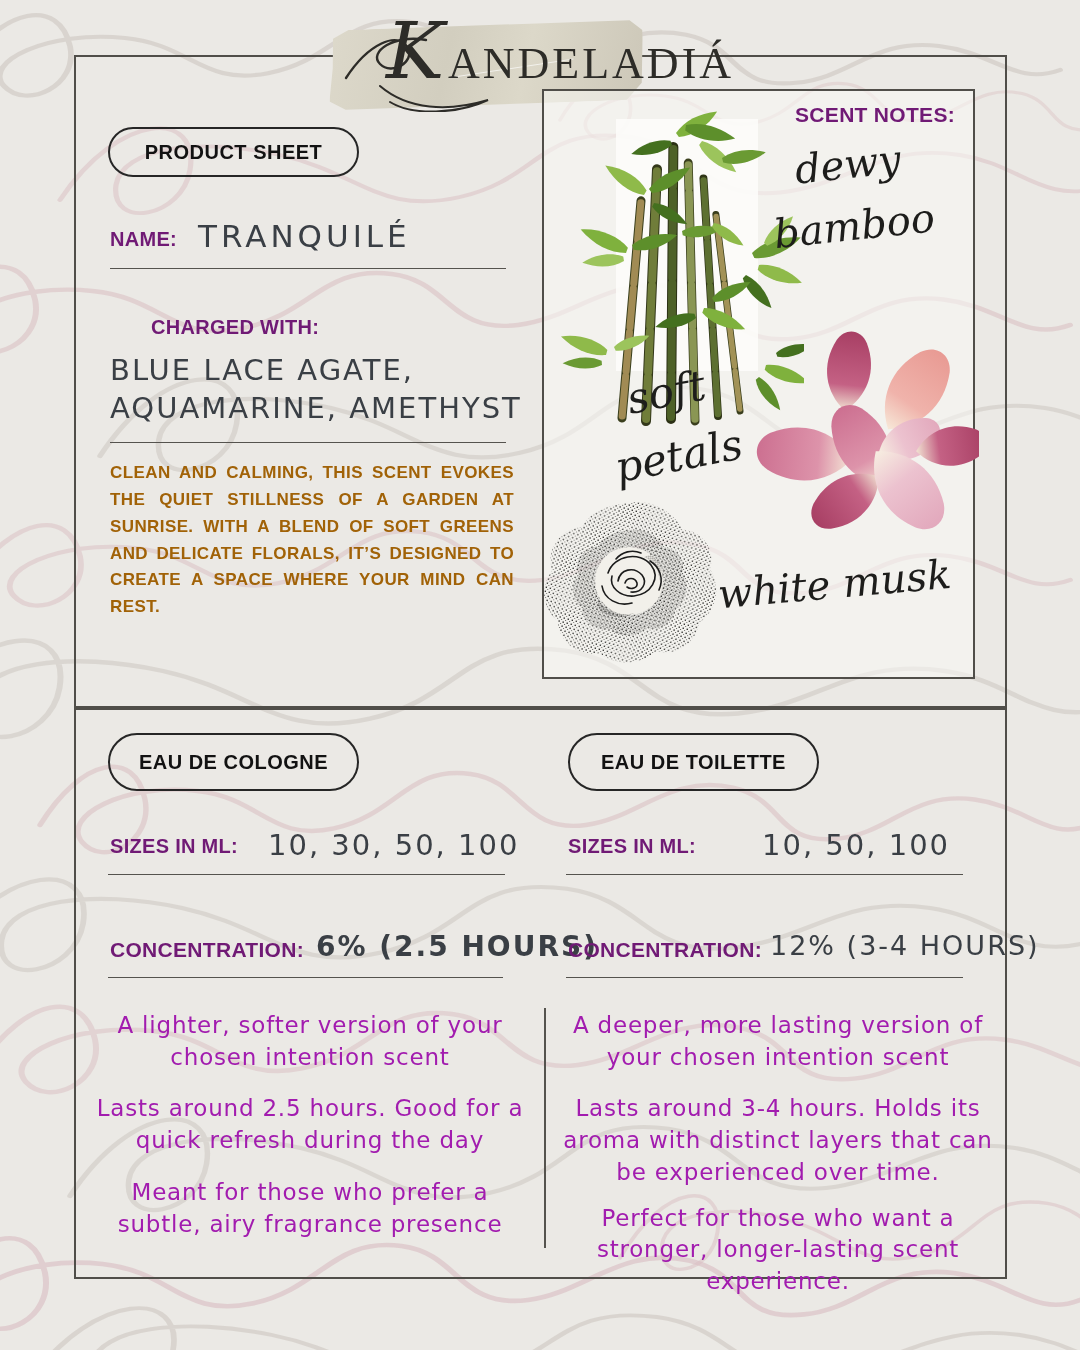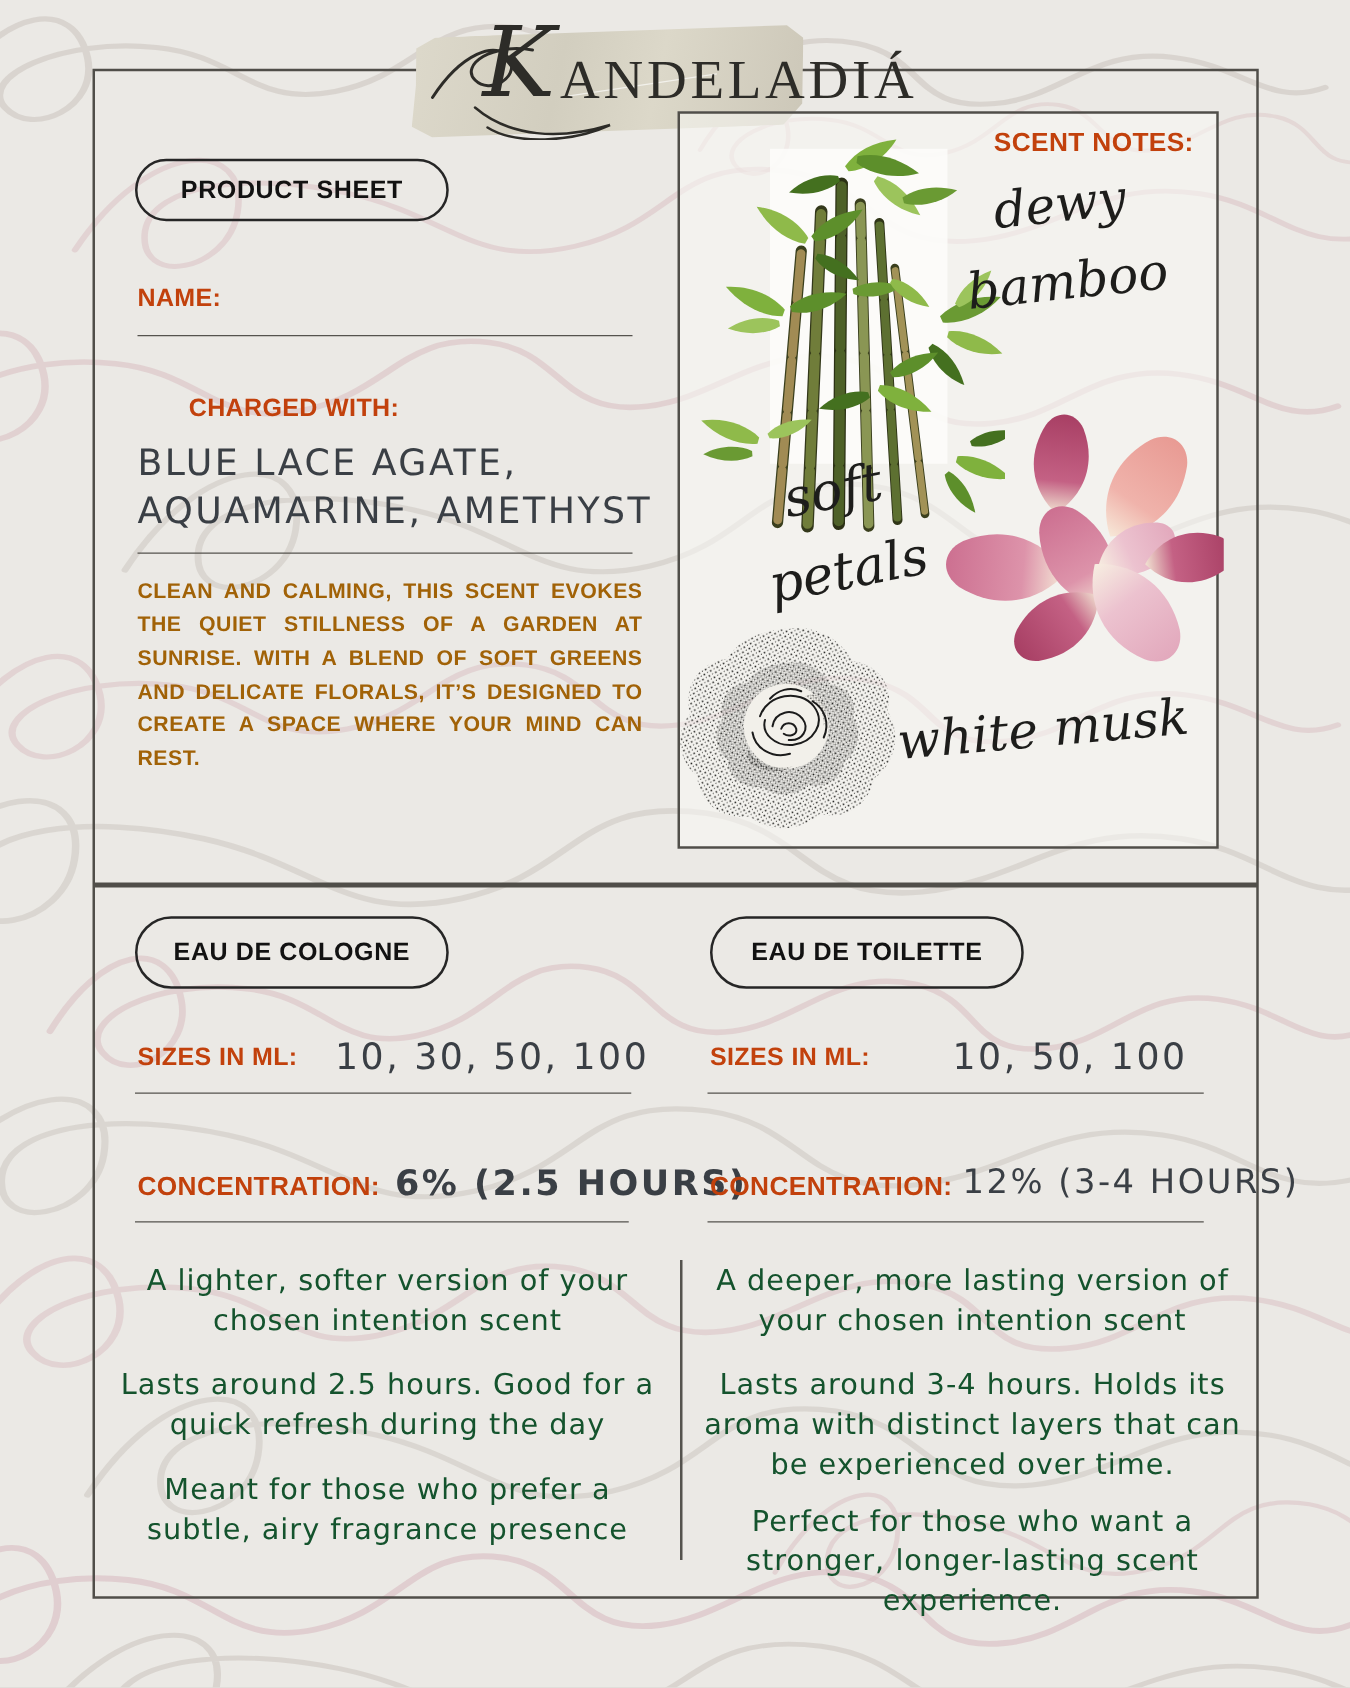--- a/index.html
+++ b/index.html
@@ -32,35 +32,35 @@
   .logo .rest{
     position:absolute;left:96px;top:26px;font-family:"Liberation Serif",serif;
     font-size:44px;letter-spacing:3px;line-height:1;
   }
   
   .pill{
     position:absolute;border:2px solid #262626;border-radius:999px;
     display:flex;align-items:center;justify-content:center;
     font-weight:700;font-size:20px;letter-spacing:.5px;color:#121212;background:transparent;
   }
-  .lbl{position:absolute;font-weight:700;font-size:20px;letter-spacing:.3px;color:#c2410c;white-space:nowrap;}
+  .lbl{position:absolute;font-weight:700;font-size:20px;letter-spacing:.3px;color:#701a75;white-space:nowrap;}
   .hand{font-family:"DejaVu Sans",sans-serif;color:#3a3f45;}
   .hand-big{font-size:31px;letter-spacing:4px;white-space:nowrap;}
   .hand-med{font-size:29px;letter-spacing:2px;line-height:1.3;}
   .hand-val{font-size:28px;letter-spacing:2px;white-space:nowrap;}
   .desc{
     position:absolute;font-weight:700;font-size:17px;line-height:1.58;
     letter-spacing:.4px;word-spacing:3px;text-align:justify;color:#a16207;
   }
   .script{
     font-family:"DejaVu Serif",serif;font-style:italic;color:#1d1d1b;
     text-align:center;line-height:1.55;
   }
   .body-hand{
-    position:absolute;font-family:"DejaVu Sans",sans-serif;color:#14532d;
+    position:absolute;font-family:"DejaVu Sans",sans-serif;color:#a21caf;
     font-size:23px;line-height:1.38;letter-spacing:.8px;text-align:center;
   }
   .body-hand p{margin:0 0 20px 0;}
   .bg-script{position:absolute;left:0;top:0;pointer-events:none;}
 </style>
 </head>
 <body>
 
 <div class="page">
 
@@ -97,20 +97,21 @@
     </svg>
     <span class="k">K</span>
     <span class="rest">ANDELADIÁ</span>
   </div>
 
   <div class="pill" style="left:108px;top:127px;width:247px;height:46px;">
     <span>PRODUCT SHEET</span>
   </div>
 
   <div class="lbl" style="left:110px;top:228px;">NAME:</div>
+  <div class="abs hand hand-big" style="left:198px;top:218px;">TRANQUILÉ</div>
   <div class="rule" style="left:110px;top:268px;width:396px;border-top-width:1.5px;"></div>
 
   <div class="lbl" style="left:123px;top:316px;margin-left:28px;">CHARGED WITH:</div>
   <div class="abs hand hand-med" style="left:110px;top:352px;width:412px;">BLUE LACE AGATE, AQUAMARINE, AMETHYST</div>
   <div class="rule" style="left:110px;top:442px;width:396px;border-top-width:1.5px;"></div>
 
   <div class="desc" style="left:110px;top:460px;width:404px;">CLEAN AND CALMING, THIS SCENT EVOKES THE QUIET STILLNESS OF A GARDEN AT SUNRISE. WITH A BLEND OF SOFT GREENS AND DELICATE FLORALS, IT’S DESIGNED TO CREATE A SPACE WHERE YOUR MIND CAN REST.</div>
 
   <div class="panel" style="left:542px;top:89px;width:429px;height:586px;">
 

